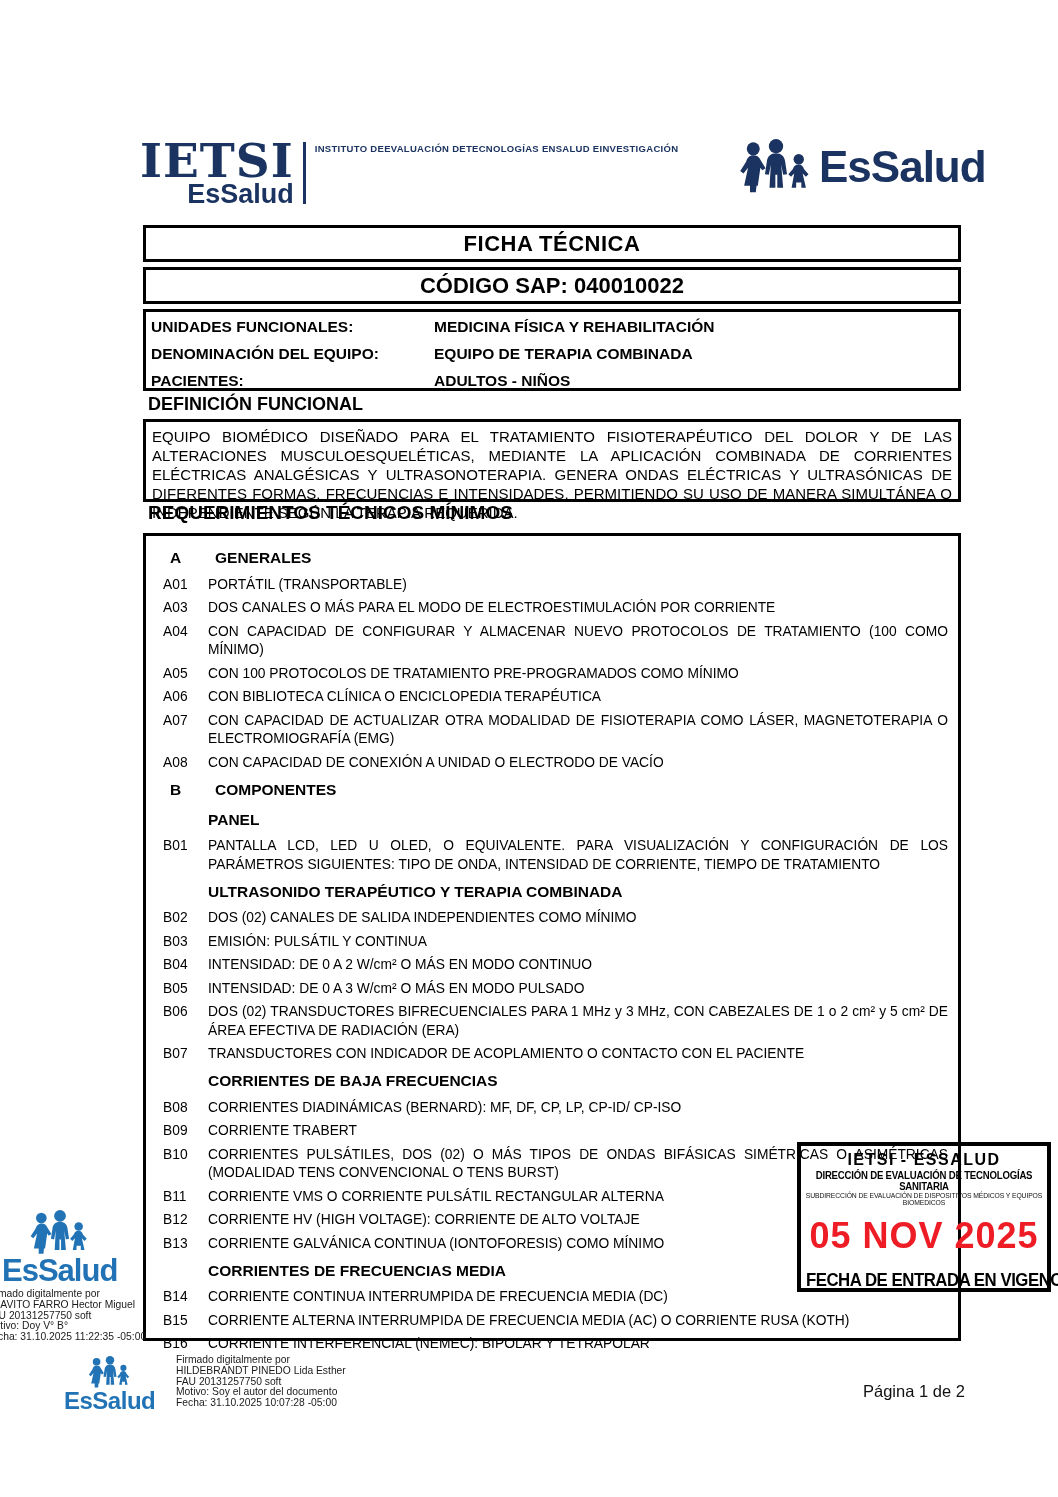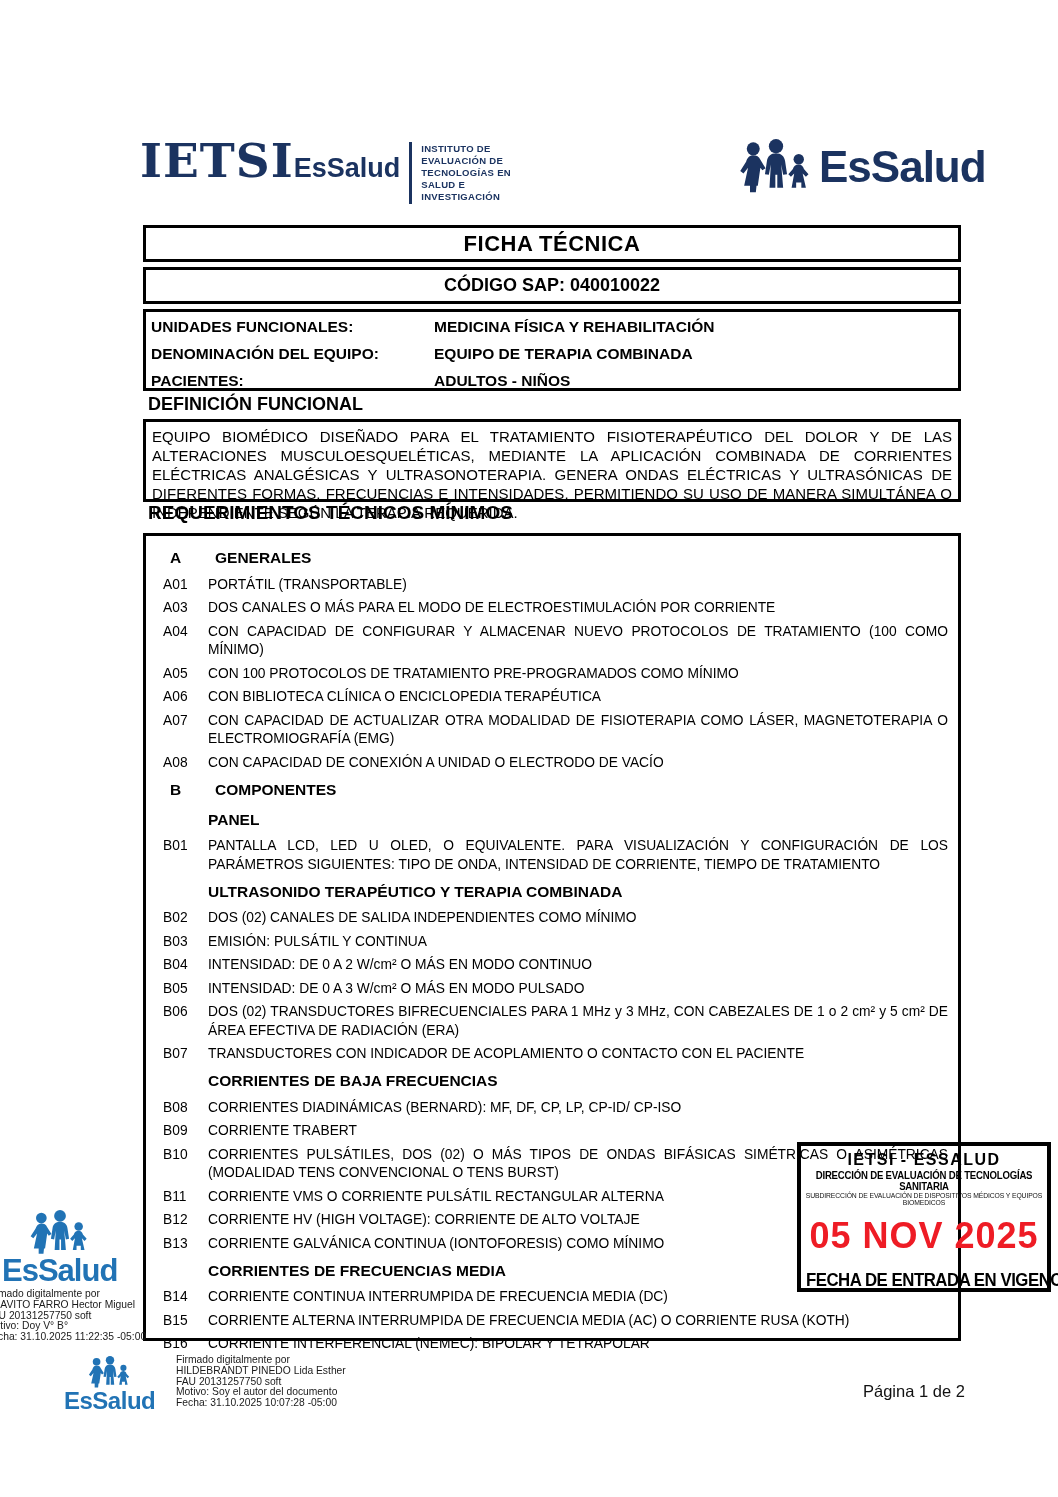--- a/index.html
+++ b/index.html
@@ -3,37 +3,37 @@
 <meta charset="utf-8">
 <style>
   html,body{margin:0;padding:0;background:#e8e8e8;}
   .page{
     position:relative; width:1058px; height:1497px; background:#ffffff;
     overflow:hidden; font-family:"Liberation Sans", sans-serif; color:#000;
     margin:0 auto;
   }
   
   .ietsi-logo{position:absolute; left:140px; top:140px; display:flex; align-items:flex-start;}
-  .ietsi-left{display:flex; flex-direction:row; align-items:flex-end;}
+  .ietsi-left{display:flex; flex-direction:column; align-items:flex-end;}
   .ietsi-acronym{font-family:"DejaVu Serif", serif; font-weight:700; font-size:47px; line-height:42px; color:#1b3360; letter-spacing:1px;}
   .ietsi-brand{font-weight:700; font-size:27px; line-height:27px; color:#1b3360; margin-top:-1px;}
   .ietsi-divider{width:3px; height:62px; background:#1b3360; margin:2px 9px 0 9px;}
-  .ietsi-tagline{display:flex; flex-direction:column; padding-top:3px;}
+  .ietsi-tagline{display:flex; flex-direction:row; padding-top:3px;}
   .ietsi-tagline span{font-weight:700; font-size:9.5px; line-height:12px; color:#1b3360; letter-spacing:.3px;}
   .essalud-lockup{display:flex; align-items:center;}
   .essalud-top{position:absolute; left:737px; top:138px;}
   .fam-icon{fill:#1b3360;}
   .essalud-top .fam-icon{width:78px; height:58px;}
   .essalud-top .essalud-word{font-weight:700; font-size:44px; color:#1b3360; letter-spacing:-1px; margin-left:4px;}
   
   .frame{position:absolute; left:143px; width:818px; border:3px solid #000; background:#fff; box-sizing:border-box;}
   .title-box{top:225px; height:37px; display:flex; align-items:center; justify-content:center;}
   .title-box .t{font-weight:700; font-size:22px; letter-spacing:.5px;}
   .code-box{top:267px; height:37px; display:flex; align-items:center; justify-content:center;}
-  .code-box .t{font-weight:700; font-size:18px;}
+  .code-box .t{font-weight:700; font-size:22px;}
   .info-box{top:309px; height:82px; padding:6px 5px 0 5px;}
   .info-row{position:relative; height:27px;}
   .info-label{font-weight:700; font-size:15.5px;}
   .info-value{position:absolute; left:283px; top:0; font-weight:700; font-size:15.5px;}
   .sec-heading{position:absolute; left:148px; font-weight:700;}
   .def-heading{top:394px; font-size:18px;}
   .def-box{top:419px; height:83px; padding:5px 6px;}
   .def-text{font-size:15px; line-height:19px; text-align:justify;}
   .req-heading{top:502px; font-size:19px;}
   .req-box{top:533px; height:808px; padding-top:7px;}

